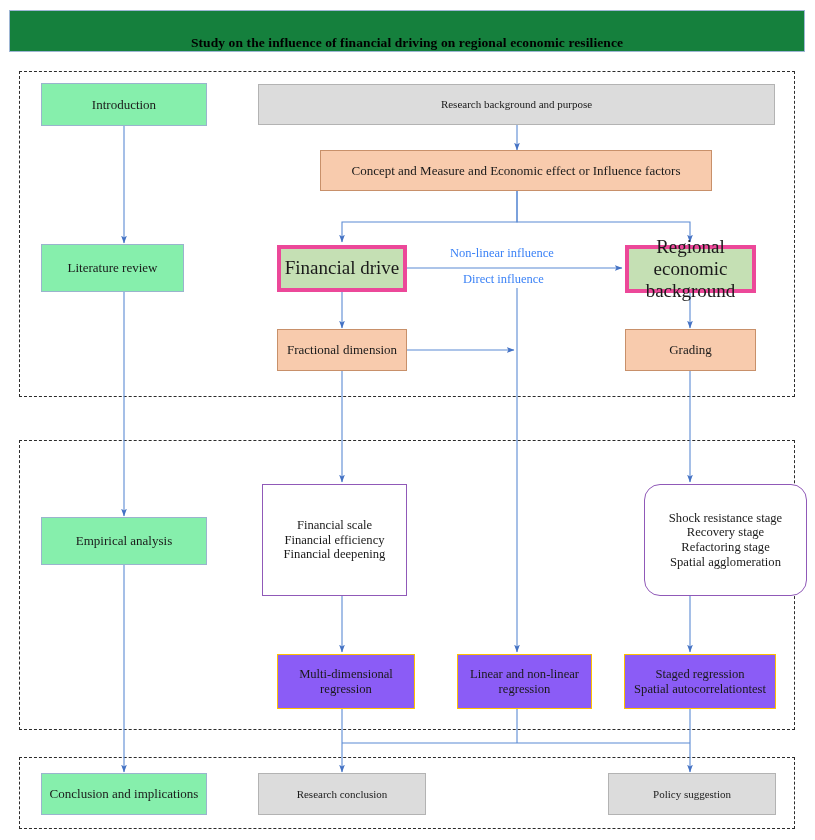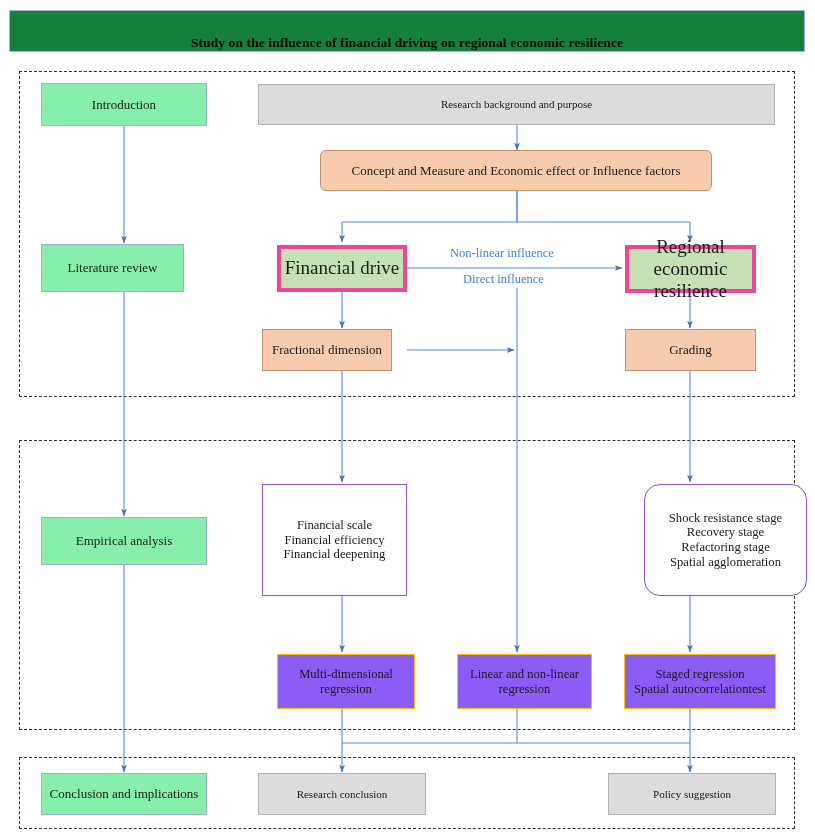--- a/index.html
+++ b/index.html
@@ -153,30 +153,30 @@
     <path d="M342,743 L690,743"></path>
 
     <path d="M517,709 L517,743"></path>
   </g>
 </svg>
 
 <div class="node blue-node" style="left:41px; top:83px; width:166px; height:43px;">Introduction</div>
 
 <div class="node gray-node" style="left:258px; top:84px; width:517px; height:41px;">Research background and purpose</div>
 
-<div class="node peach-node" style="left:320px; top:150px; width:392px; height:41px;border-radius:6px;">Concept and Measure and Economic effect or Influence factors</div>
+<div class="node peach-node" style="left:320px; top:150px; width:392px; height:41px;">Concept and Measure and Economic effect or Influence factors</div>
 
 <div class="node blue-node" style="left:41px; top:244px; width:143px; height:48px;">Literature review</div>
 
 <div class="node green-node" style="left:277px; top:245px; width:130px; height:47px;">Financial drive</div>
 
 <div class="node green-node" style="left:625px; top:245px; width:131px; height:48px;">Regional economic
-resilience</div>
-
-<div class="node peach-node" style="left:262px; top:329px; width:130px; height:42px;">Fractional dimension</div>
+background</div>
+
+<div class="node peach-node" style="left:277px; top:329px; width:130px; height:42px;">Fractional dimension</div>
 
 <div class="node peach-node" style="left:625px; top:329px; width:131px; height:42px;">Grading</div>
 
 <span class="edge-label" style="left:450px; top:246px;">Non-linear influence</span>
 <span class="edge-label" style="left:463px; top:272px;">Direct influence</span>
 
 <div class="node blue-node" style="left:41px; top:517px; width:166px; height:48px;text-align:right;">Empirical analysis</div>
 
 <div class="node purple-node" style="left:262px; top:484px; width:145px; height:112px;">Financial scale
 Financial efficiency

